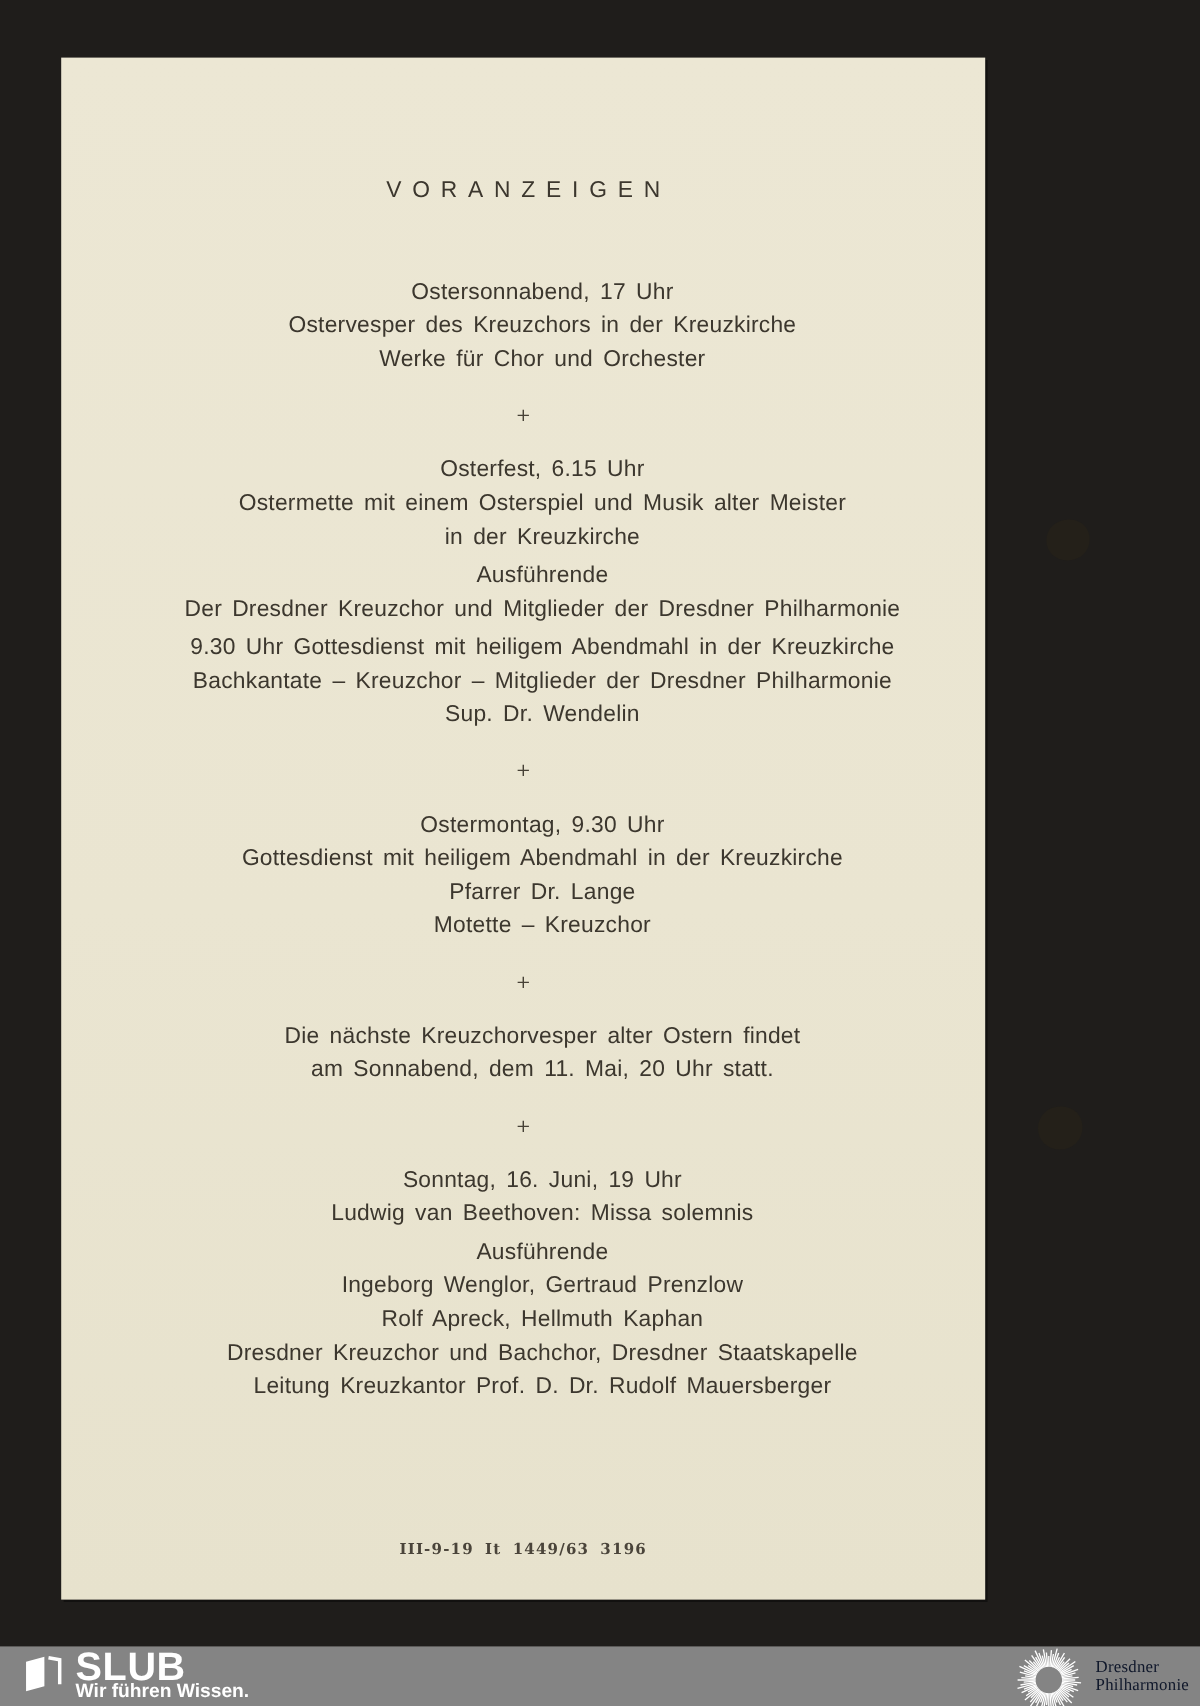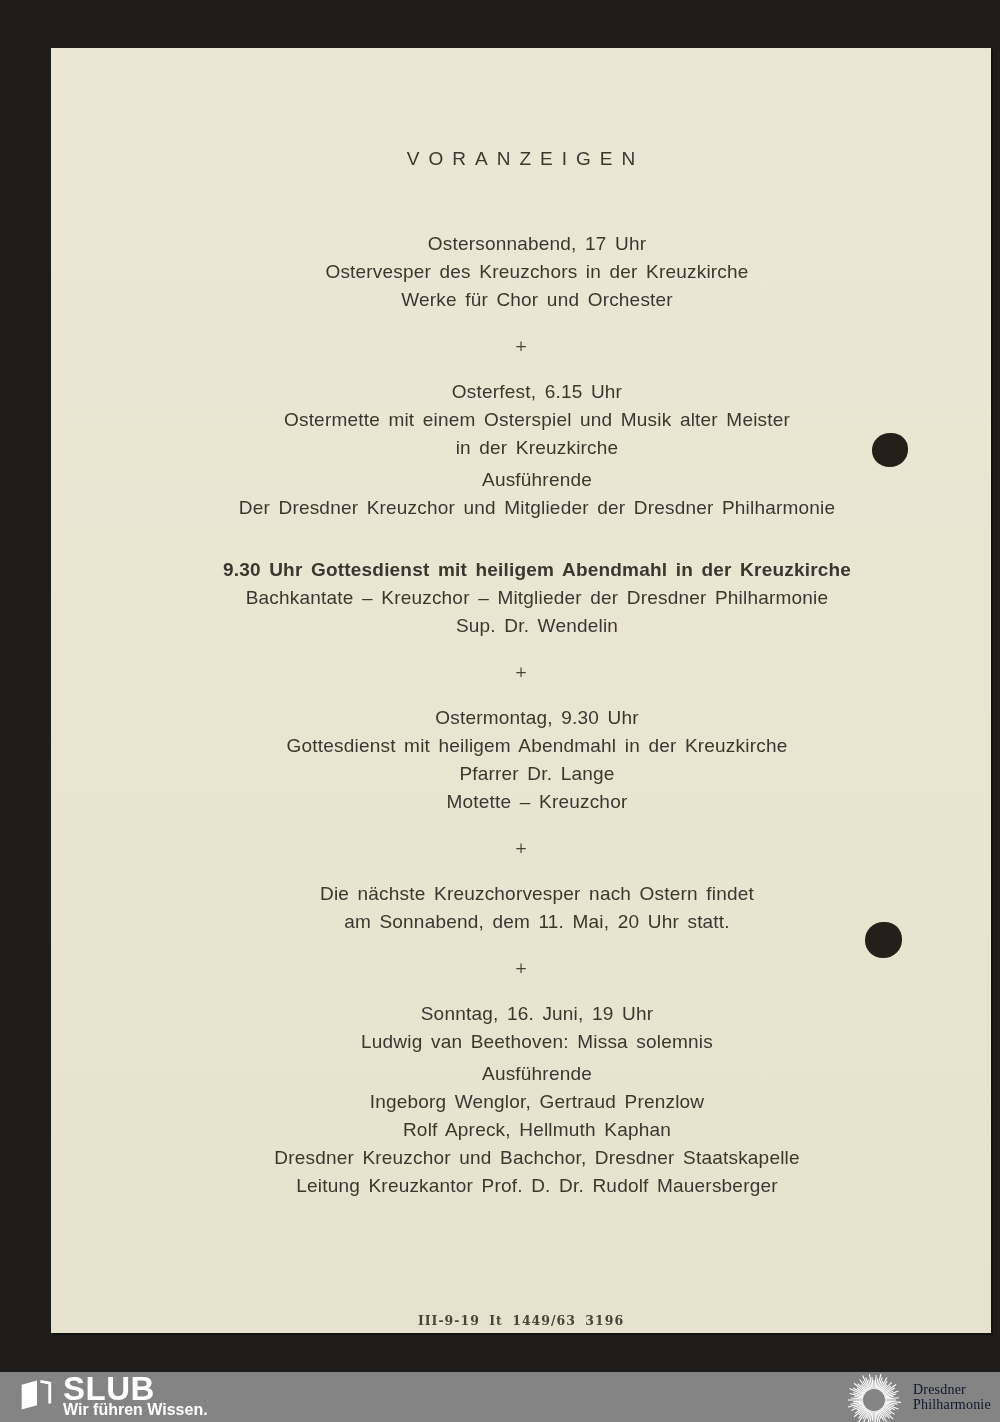--- a/index.html
+++ b/index.html
@@ -9,21 +9,21 @@
     position: relative;
     overflow: hidden;
     font-family: "Liberation Sans", sans-serif;
   }
   .stage { position: absolute; inset: 0; }
 
   
   .paper {
     position: absolute;
     left: 51px; top: 48px;
-    width: 940px; height: 1285px;
+    width: 770px; height: 1285px;
     background: linear-gradient(180deg, #ece7d4 0%, #eae5d1 55%, #e7e2cd 100%);
     box-shadow: 2px 2px 0 rgba(0,0,0,0.4);
     color: #3c372e;
     text-align: center;
   }
   .title {
     margin: 100px 0 0 0;
     font-size: 19px;
     font-weight: 400;
     letter-spacing: 9px;
@@ -35,21 +35,21 @@
   .line {
     margin: 0;
     font-size: 19px;
     line-height: 28px;
     font-weight: 400;
     letter-spacing: 0.2px;
     word-spacing: 3px;
     white-space: nowrap;
   }
   .gap-sm { margin-top: 4px; }
-  .gap-lg { margin-top: 34px; font-weight: bold; }
+  .gap-lg { margin-top: 4px; }
   .divider {
     margin: 22px 0;
     font-family: "DejaVu Serif", serif;
     font-size: 15px;
     line-height: 20px;
     color: #474136;
   }
   .imprint {
     margin: 113px 0 0 0;
     font-family: "DejaVu Serif", serif;
@@ -146,21 +146,21 @@
     <section class="section">
       <p class="line">Ostermontag, 9.30 Uhr</p>
       <p class="line">Gottesdienst mit heiligem Abendmahl in der Kreuzkirche</p>
       <p class="line">Pfarrer Dr. Lange</p>
       <p class="line">Motette – Kreuzchor</p>
     </section>
 
     <div class="divider">+</div>
 
     <section class="section">
-      <p class="line">Die nächste Kreuzchorvesper nach Ostern findet</p>
+      <p class="line">Die nächste Kreuzchorvesper alter Ostern findet</p>
       <p class="line">am Sonnabend, dem 11. Mai, 20 Uhr statt.</p>
     </section>
 
     <div class="divider">+</div>
 
     <section class="section">
       <p class="line">Sonntag, 16. Juni, 19 Uhr</p>
       <p class="line">Ludwig van Beethoven: Missa solemnis</p>
       <p class="line gap-sm">Ausführende</p>
       <p class="line">Ingeborg Wenglor, Gertraud Prenzlow</p>

